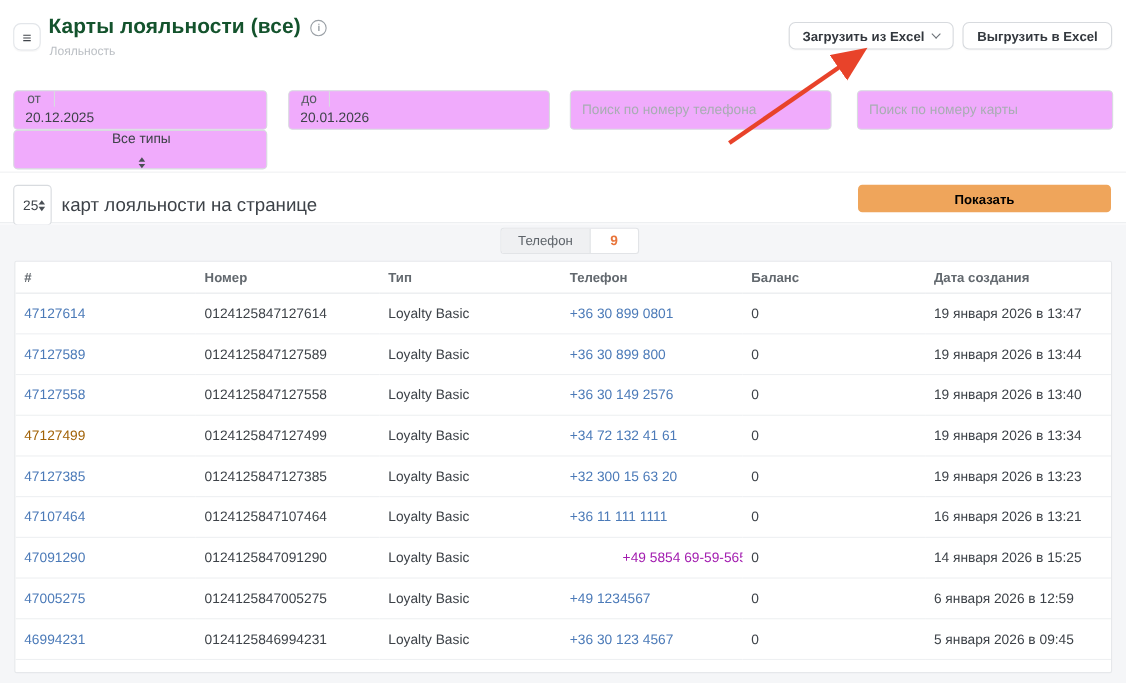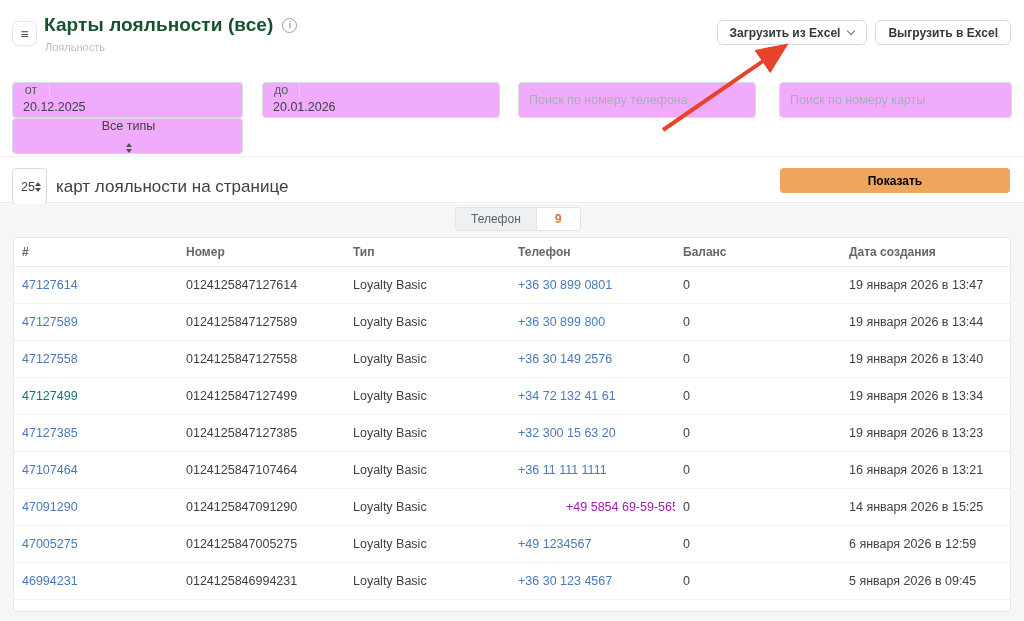--- a/index.html
+++ b/index.html
@@ -228,21 +228,21 @@
   </tr>
           <tr>
     <td><a class="cell-link" style="color: rgb(75, 122, 184);">47127558</a></td>
     <td>0124125847127558</td>
     <td>Loyalty Basic</td>
     <td><a class="cell-link" style="color: rgb(75, 122, 184);">+36 30 149 2576</a></td>
     <td>0</td>
     <td>19 января 2026 в 13:40</td>
   </tr>
           <tr>
-    <td><a class="cell-link" style="color: #0f766e; text-align: center;">47127499</a></td>
+    <td><a class="cell-link" style="color: #a16207; text-align: center;">47127499</a></td>
     <td>0124125847127499</td>
     <td>Loyalty Basic</td>
     <td><a class="cell-link" style="color: rgb(75, 122, 184);">+34 72 132 41 61</a></td>
     <td>0</td>
     <td>19 января 2026 в 13:34</td>
   </tr>
           <tr>
     <td><a class="cell-link" style="color: rgb(75, 122, 184);">47127385</a></td>
     <td>0124125847127385</td>
     <td>Loyalty Basic</td>

